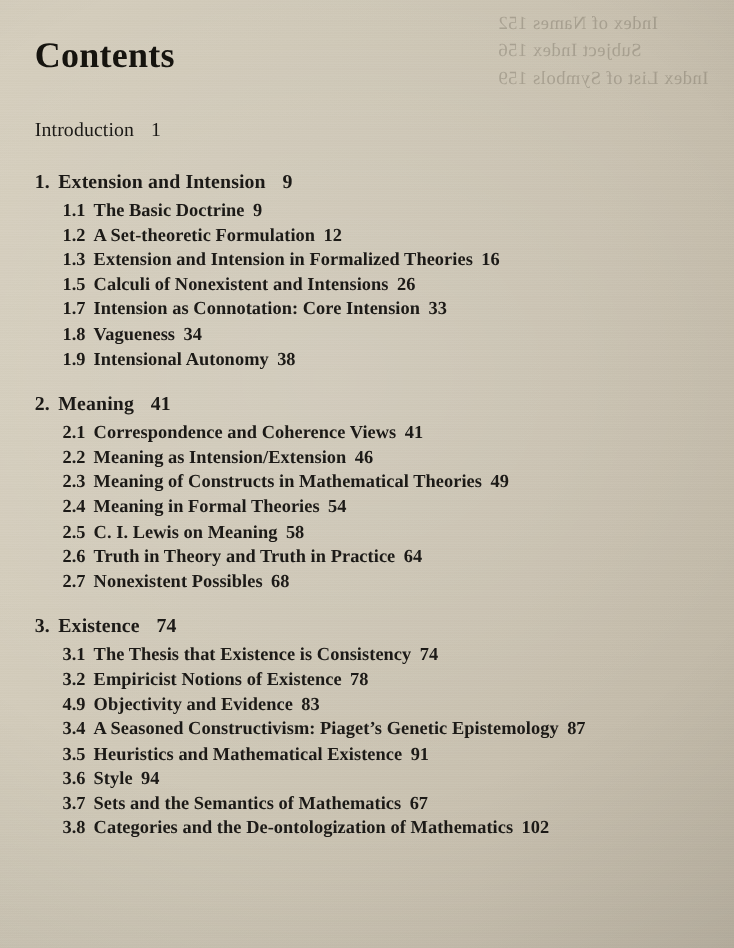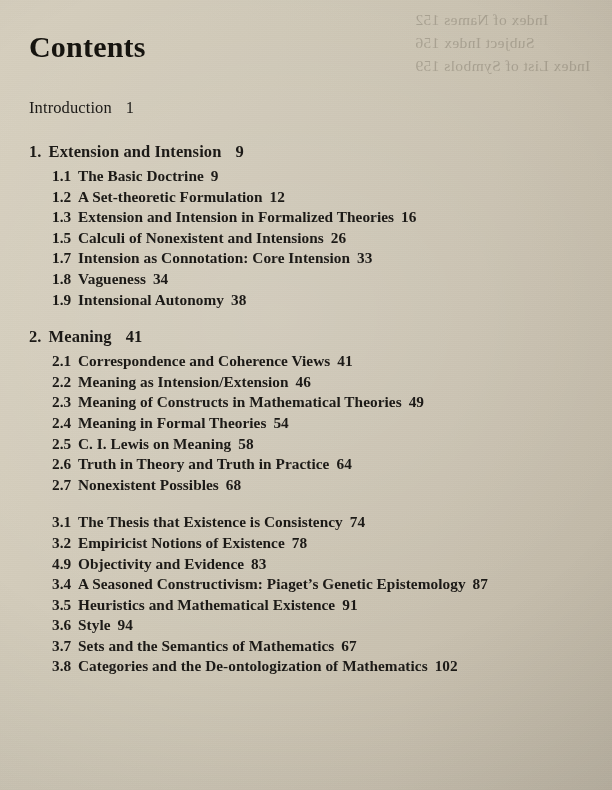--- a/index.html
+++ b/index.html
@@ -136,20 +136,23 @@
       <p class="section"><span class="num">2.1</span><span>Correspondence and Coherence Views</span><span class="pg">41</span></p>
       <p class="section"><span class="num">2.2</span><span>Meaning as Intension/Extension</span><span class="pg">46</span></p>
       <p class="section"><span class="num">2.3</span><span>Meaning of Constructs in Mathematical Theories</span><span class="pg">49</span></p>
       <p class="section"><span class="num">2.4</span><span>Meaning in Formal Theories</span><span class="pg">54</span></p>
       <p class="section"><span class="num">2.5</span><span>C. I. Lewis on Meaning</span><span class="pg">58</span></p>
       <p class="section"><span class="num">2.6</span><span>Truth in Theory and Truth in Practice</span><span class="pg">64</span></p>
       <p class="section"><span class="num">2.7</span><span>Nonexistent Possibles</span><span class="pg">68</span></p>
     </div>
 
     <div class="chapter">
+      <p class="chapter-head">
+        <span>3.</span><span class="sp"></span><span>Existence</span><span class="sp"></span><span class="pg">74</span>
+      </p>
       <p class="section"><span class="num">3.1</span><span>The Thesis that Existence is Consistency</span><span class="pg">74</span></p>
       <p class="section"><span class="num">3.2</span><span>Empiricist Notions of Existence</span><span class="pg">78</span></p>
       <p class="section"><span class="num">4.9</span><span>Objectivity and Evidence</span><span class="pg">83</span></p>
       <p class="section"><span class="num">3.4</span><span>A Seasoned Constructivism: Piaget’s Genetic Epistemology</span><span class="pg">87</span></p>
       <p class="section"><span class="num">3.5</span><span>Heuristics and Mathematical Existence</span><span class="pg">91</span></p>
       <p class="section"><span class="num">3.6</span><span>Style</span><span class="pg">94</span></p>
       <p class="section"><span class="num">3.7</span><span>Sets and the Semantics of Mathematics</span><span class="pg">67</span></p>
       <p class="section"><span class="num">3.8</span><span>Categories and the De-ontologization of Mathematics</span><span class="pg">102</span></p>
     </div>
 

